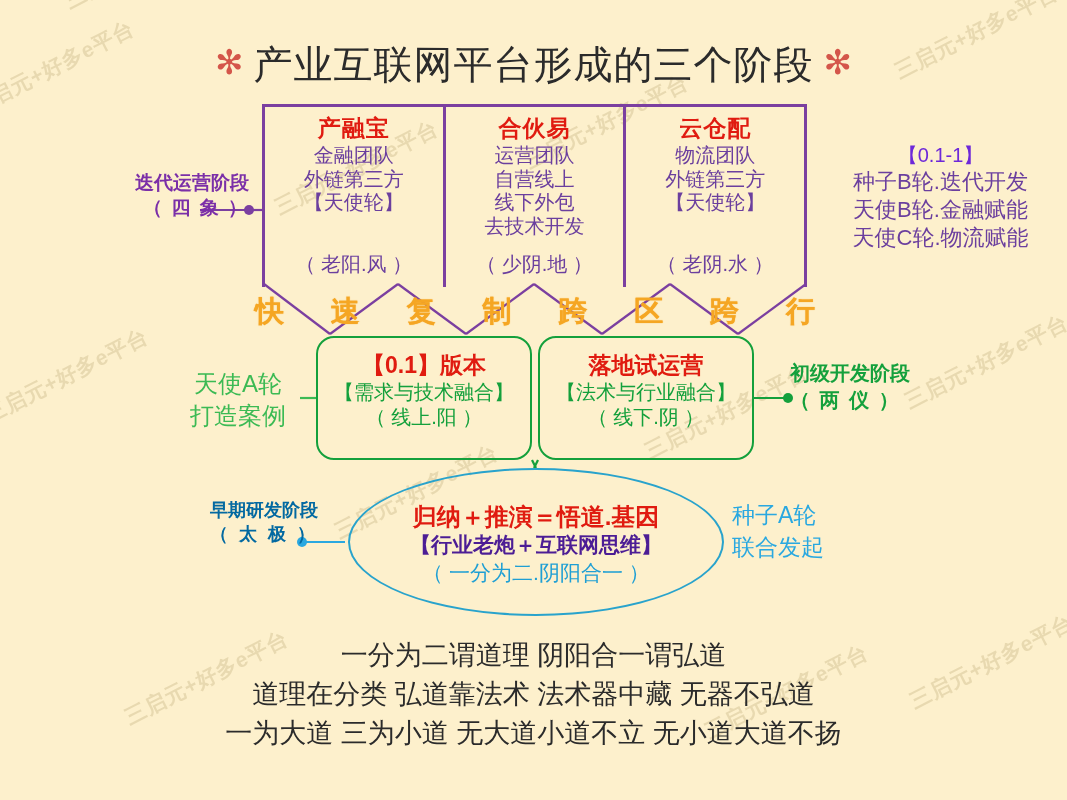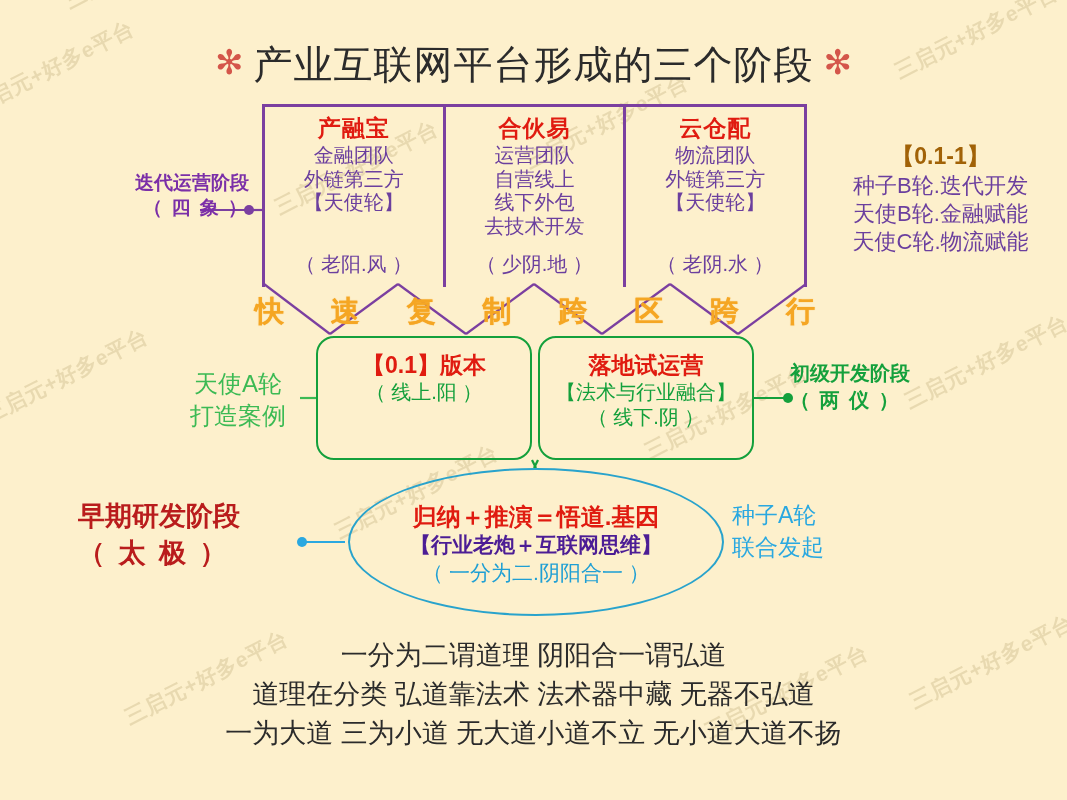--- a/index.html
+++ b/index.html
@@ -72,21 +72,21 @@
     color:#7b2fa8;font-weight:bold;font-size:19px;line-height:1.32;
     text-align:right;
   }
   #lbl-iter .l2{display:block;letter-spacing:2px;}
 
   
   #panel-01{
     position:absolute;left:818px;top:142px;width:245px;
     text-align:center;
   }
-  #panel-01 .ph{color:#a16207;font-weight:bold;font-size:23px;line-height:1.3;}
+  #panel-01 .ph{color:#6d28d9;font-weight:normal;font-size:20px;line-height:1.3;}
   #panel-01 .pl{color:#6b3f9e;font-size:22px;line-height:1.28;white-space:nowrap;}
 
   
   #banner{
     position:absolute;left:255px;top:292px;width:560px;
     color:#f5a623;font-weight:bold;font-size:29px;
     display:flex;justify-content:space-between;
     text-shadow:0 0 1px #f5a623;
   }
   #banner span{display:inline-block;}
@@ -126,22 +126,22 @@
     box-sizing:border-box;
     text-align:center;
   }
   #ellipse .ehead{color:#e01b10;font-weight:bold;font-size:24px;line-height:1.2;margin-top:33px;}
   #ellipse .esub{color:#4c1d95;font-weight:bold;font-size:21px;line-height:1.28;white-space:nowrap;}
   #ellipse .efoot{color:#1f9fd4;font-size:21px;line-height:1.3;white-space:nowrap;}
 
   
   #lbl-early{
     position:absolute;left:78px;top:498px;width:240px;
-    color:#b91c1c;font-weight:bold;font-size:27px;line-height:1.36;
-    text-align:left;
+    color:#0369a1;font-weight:bold;font-size:18px;line-height:1.36;
+    text-align:right;
   }
   #lbl-early .l2{display:block;letter-spacing:3px;}
   #lbl-seedA{
     position:absolute;left:732px;top:500px;width:170px;
     color:#2aa8e0;font-size:23px;line-height:1.38;text-align:left;
   }
 
   
   #verses{
     position:absolute;left:0;top:636px;width:1067px;
@@ -246,20 +246,21 @@
     <span>复</span>
     <span>制</span>
     <span>跨</span>
     <span>区</span>
     <span>跨</span>
     <span>行</span>
   </div>
 
   <div class="gbox" id="gbox1">
     <div class="ghead">【0.1】版本</div>
+    <div class="gsub">【需求与技术融合】</div>
     <div class="gfoot">（ 线上.阳 ）</div>
   </div>
 
   <div class="gbox" id="gbox2">
     <div class="ghead">落地试运营</div>
     <div class="gsub">【法术与行业融合】</div>
     <div class="gfoot">（ 线下.阴 ）</div>
   </div>
 
   <div id="lbl-angelA">

